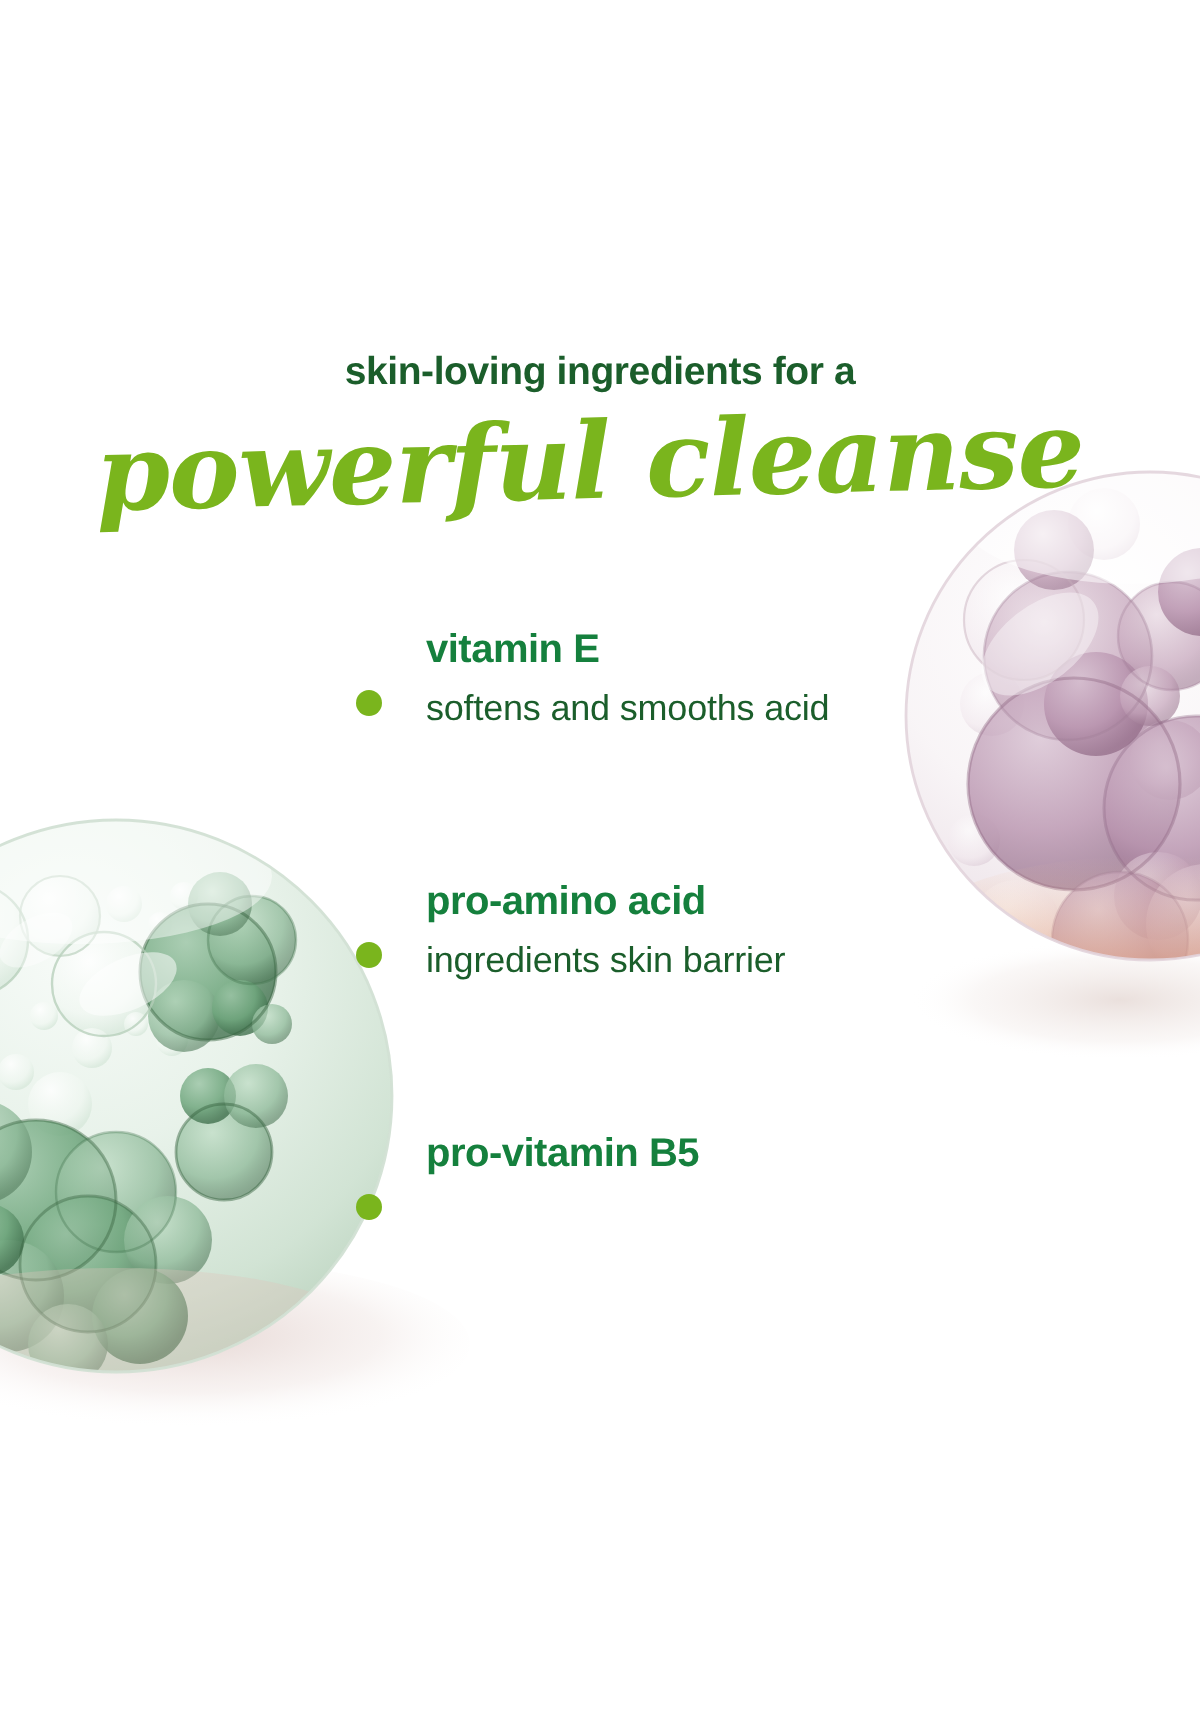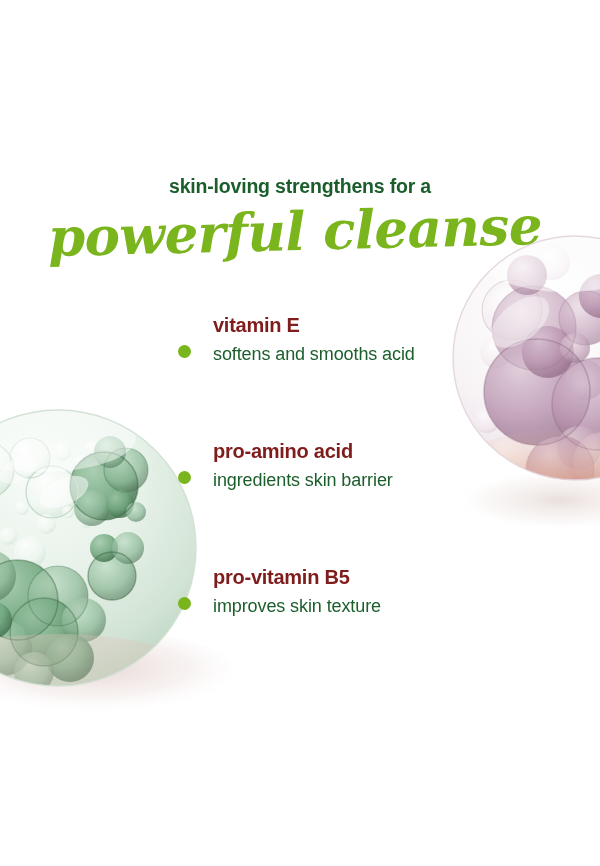--- a/index.html
+++ b/index.html
@@ -110,21 +110,21 @@
   }
   .ing-text {
     position: absolute;
     left: 35px;
     top: 0;
     width: 295px;
   }
   .ing-name {
     font-size: 20px;
     font-weight: 700;
-    color: #7f1d1d;
+    color: #15803d;
     line-height: 1.2;
     letter-spacing: -0.25px;
     white-space: nowrap;
     margin: 0;
   }
   .ing-desc {
     font-size: 18px;
     font-weight: 400;
     color: #1b5e2b;
     line-height: 1.2;
@@ -310,21 +310,21 @@
         <ellipse cx="58" cy="668" rx="128" ry="34" fill="#e0c4bc" fill-opacity="0.34"></ellipse>
       </g>
 
       <circle cx="58" cy="548" r="138" fill="none" stroke="#d2e0d4" stroke-opacity="0.95" stroke-width="1.4"></circle>
     </svg>
   </div>
 
   <div class="content">
 
     <div class="headline">
-      <span class="hl-strong">skin-loving strengthens</span><span class="hl-light"> for a</span>
+      <span class="hl-strong">skin-loving ingredients</span><span class="hl-light"> for a</span>
     </div>
 
     <div class="script">powerful cleanse</div>
 
     <div class="ingredients">
 
       <div class="ingredient">
         <span class="bullet-dot"></span>
         <div class="ing-text">
           <p class="ing-name">vitamin E</p>
@@ -337,19 +337,18 @@
         <div class="ing-text">
           <p class="ing-name">pro-amino acid</p>
           <p class="ing-desc">ingredients skin barrier</p>
         </div>
       </div>
 
       <div class="ingredient">
         <span class="bullet-dot"></span>
         <div class="ing-text">
           <p class="ing-name">pro-vitamin B5</p>
-          <p class="ing-desc">improves skin texture</p>
         </div>
       </div>
 
     </div>
   </div>
 </div>
 
 </body></html>

